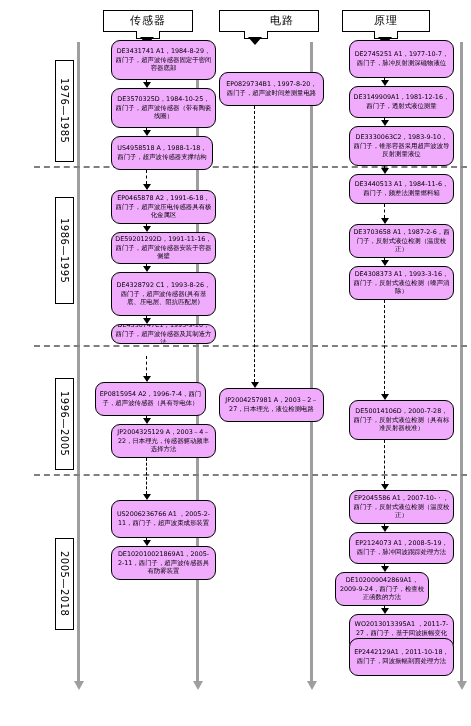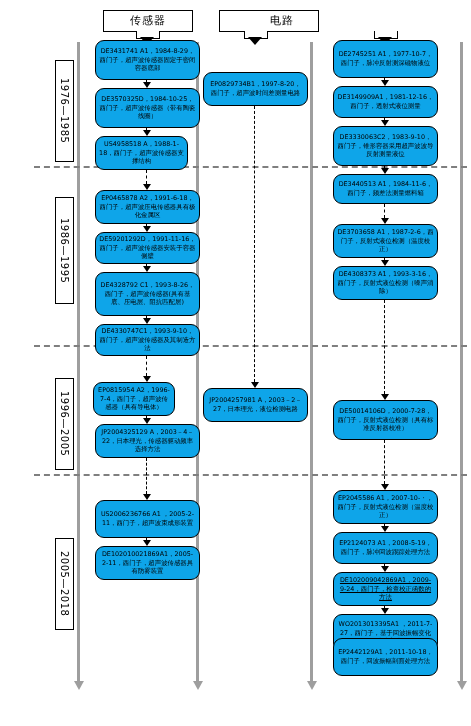--- a/index.html
+++ b/index.html
@@ -65,29 +65,30 @@
     writing-mode:vertical-rl;
     text-orientation:mixed;
     white-space:nowrap;
   }
 
   
   .node{
     position:absolute;
     border:1.4px solid #000;
     border-radius:9px;
-    background:#0ea5e9;
+    background:#f0abfc;
     box-sizing:border-box;
     display:flex;align-items:center;justify-content:center;
     text-align:center;
     padding:2px 3px;
     font-size:6.4px;
     line-height:8.6px;
     color:#000;
     overflow:hidden;
+    margin-left:16px;
   }
   .node span{display:block;width:100%;}
 
   
   .conn{position:absolute;width:0;border-left:1.6px solid #000;}
   .conn.dashed{border-left:1.6px dashed #000;}
   .conn-head{
     position:absolute;width:0;height:0;
     border-left:4.5px solid transparent;border-right:4.5px solid transparent;
     border-top:6px solid #000;
@@ -100,20 +101,21 @@
     <div class="col-header" style="left: 103px; top: 10px; width: 88px;"><span>传感器</span></div>
     <div class="bus-arrow" style="left: 136px; top: 31px;">
       <div class="stem"></div>
       <div class="head"></div>
     </div>
     <div class="col-header" style="left: 219px; top: 10px; width: 72px; padding-left: 26px;"><span>电路</span></div>
     <div class="bus-arrow" style="left: 244px; top: 31px;">
       <div class="stem"></div>
       <div class="head"></div>
     </div>
+    <div class="col-header" style="left: 342px; top: 10px; width: 86px;"><span>原理</span></div>
     <div class="bus-arrow" style="left: 374px; top: 31px;">
       <div class="stem"></div>
       <div class="head"></div>
     </div>
     <div class="rail" style="left: 77px; top: 42px; height: 640px;"></div>
     <div class="rail-head" style="left: 73.5px; top: 681px;"></div>
     <div class="rail" style="left: 196px; top: 42px; height: 640px;"></div>
     <div class="rail-head" style="left: 192.5px; top: 681px;"></div>
     <div class="rail" style="left: 310px; top: 42px; height: 640px;"></div>
     <div class="rail-head" style="left: 306.5px; top: 681px;"></div>
@@ -137,46 +139,46 @@
     <div class="node" style="left: 95px; top: 40px; width: 105px; height: 40px;">
       <span>DE3431741 A1，1984-8-29，西门子，超声波传感器固定于密闭容器底部</span>
     </div>
     <div class="conn" style="left: 146.2px; top: 80px; height: 2px;"></div>
     <div class="conn-head" style="left: 142.5px; top: 82px;"></div>
     <div class="node" style="left: 95px; top: 88px; width: 105px; height: 40px;">
       <span>DE3570325D，1984-10-25，西门子，超声波传感器（带有陶瓷线圈）</span>
     </div>
     <div class="conn" style="left: 146.2px; top: 128px; height: 2px;"></div>
     <div class="conn-head" style="left: 142.5px; top: 130px;"></div>
-    <div class="node" style="left: 95px; top: 136px; width: 93px; height: 34px;">
+    <div class="node" style="left: 95px; top: 136px; width: 102px; height: 34px;">
       <span>US4958518 A，1988-1-18，西门子，超声波传感器支撑结构</span>
     </div>
     <div class="conn dashed" style="left: 146.2px; top: 170px; height: 14px;"></div>
     <div class="conn-head" style="left: 142.5px; top: 184px;"></div>
     <div class="node" style="left: 95px; top: 190px; width: 105px; height: 34px;">
       <span>EP0465878 A2，1991-6-18，西门子，超声波压电传感器具有极化金属区</span>
     </div>
     <div class="conn" style="left: 146.2px; top: 224px; height: 2px;"></div>
     <div class="conn-head" style="left: 142.5px; top: 226px;"></div>
     <div class="node" style="left: 95px; top: 232px; width: 105px; height: 32px;">
       <span>DE59201292D，1991-11-16，西门子，超声波传感器安装于容器侧壁</span>
     </div>
     <div class="conn" style="left: 146.2px; top: 264px; height: 2px;"></div>
     <div class="conn-head" style="left: 142.5px; top: 266px;"></div>
     <div class="node" style="left: 95px; top: 272px; width: 105px; height: 44px;">
       <span>DE4328792 C1，1993-8-26，西门子，超声波传感器(具有基底、压电层、阻抗匹配层)</span>
     </div>
     <div class="conn" style="left: 146.2px; top: 316px; height: 2px;"></div>
     <div class="conn-head" style="left: 142.5px; top: 318px;"></div>
-    <div class="node" style="left: 95px; top: 324px; width: 105px; height: 32px; border-radius: 9px;">
+    <div class="node" style="left: 95px; top: 324px; width: 105px; height: 20px; border-radius: 9px;">
       <span>DE4330747C1，1993-9-10，西门子，超声波传感器及其制造方法</span>
     </div>
     <div class="conn dashed" style="left: 146.2px; top: 356px; height: 20px;"></div>
     <div class="conn-head" style="left: 142.5px; top: 376px;"></div>
-    <div class="node" style="left: 93px; top: 382px; width: 82px; height: 34px;">
+    <div class="node" style="left: 79px; top: 382px; width: 111px; height: 34px;">
       <span>EP0815954 A2，1996-7-4，西门子，超声波传感器（具有导电体）</span>
     </div>
     <div class="conn" style="left: 146.2px; top: 416px; height: 2px;"></div>
     <div class="conn-head" style="left: 142.5px; top: 418px;"></div>
     <div class="node" style="left: 95px; top: 424px; width: 105px; height: 34px;">
       <span>JP2004325129 A，2003－4－22，日本理光，传感器驱动频率选择方法</span>
     </div>
     <div class="conn dashed" style="left: 146.2px; top: 458px; height: 36px;"></div>
     <div class="conn-head" style="left: 142.5px; top: 494px;"></div>
     <div class="node" style="left: 95px; top: 500px; width: 105px; height: 38px;">
@@ -233,21 +235,21 @@
     <div class="node" style="left: 333px; top: 490px; width: 105px; height: 34px;">
       <span>EP2045586 A1，2007-10-・，西门子，反射式液位检测（温度校正）</span>
     </div>
     <div class="conn" style="left: 384.2px; top: 524px; height: 2px;"></div>
     <div class="conn-head" style="left: 380.5px; top: 526px;"></div>
     <div class="node" style="left: 333px; top: 532px; width: 105px; height: 32px;">
       <span>EP2124073 A1，2008-5-19，西门子，脉冲回波跟踪处理方法</span>
     </div>
     <div class="conn" style="left: 384.2px; top: 564px; height: 2px;"></div>
     <div class="conn-head" style="left: 380.5px; top: 566px;"></div>
-    <div class="node" style="left: 333px; top: 572px; width: 105px; height: 34px; text-decoration: underline;">
+    <div class="node" style="left: 319px; top: 572px; width: 94px; height: 34px;">
       <span>DE102009042869A1，2009-9-24，西门子，检查校正函数的方法</span>
     </div>
     <div class="conn" style="left: 384.2px; top: 606px; height: 2px;"></div>
     <div class="conn-head" style="left: 380.5px; top: 608px;"></div>
     <div class="node" style="left: 333px; top: 614px; width: 105px; height: 38px;">
       <span>WO2013013395A1   ，2011-7-27，西门子，基于回波振幅变化的清洗方法</span>
     </div>
     <div class="conn" style="left: 384.2px; top: 652px; height: 4px;"></div>
     <div class="conn-head" style="left: 380.5px; top: 656px;"></div>
     <div class="node" style="left: 333px; top: 638px; width: 105px; height: 38px;">

